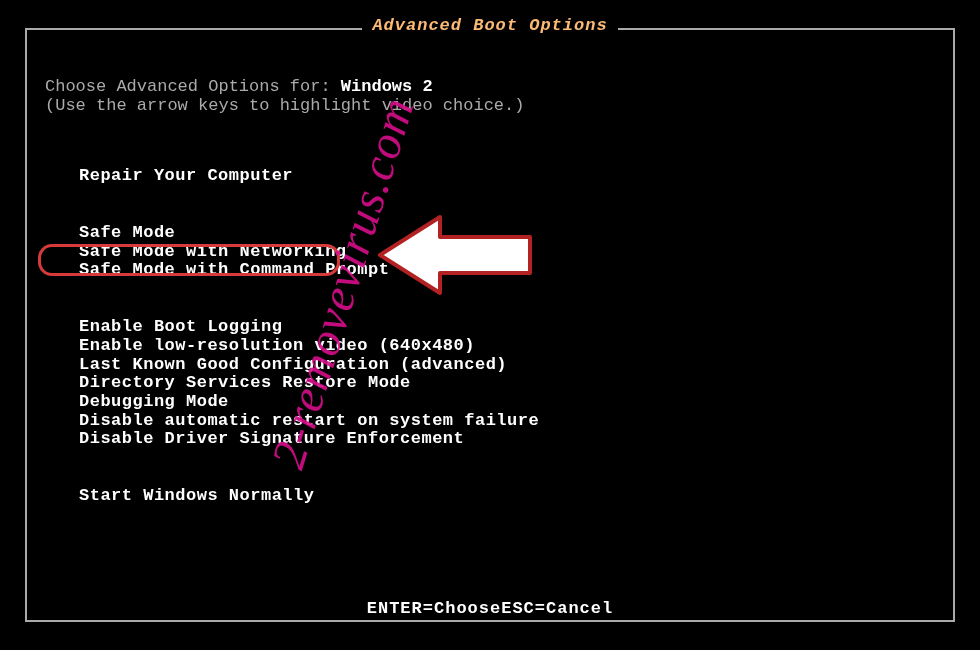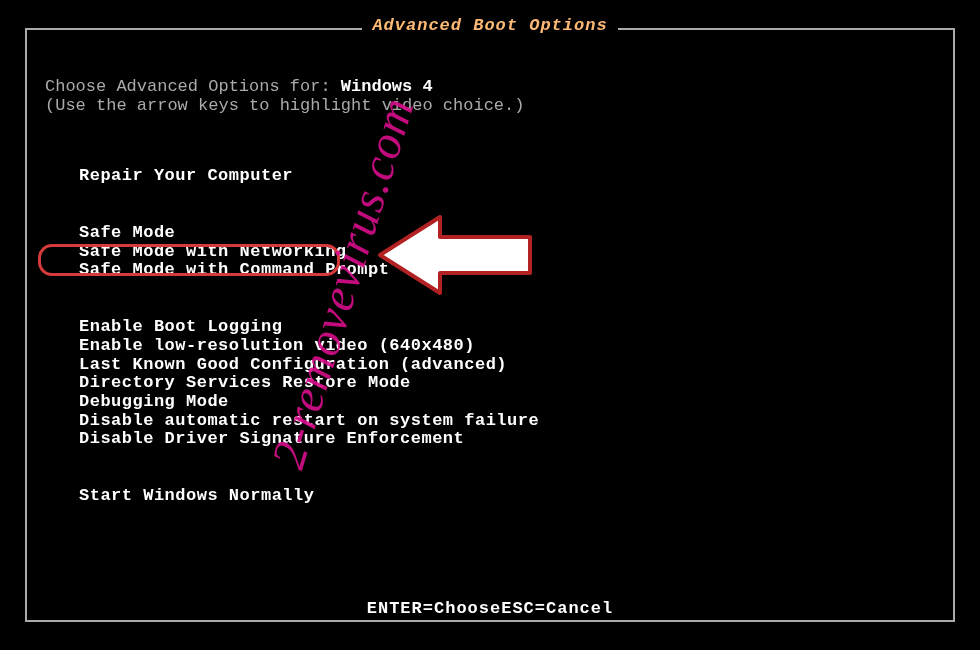--- a/index.html
+++ b/index.html
@@ -104,21 +104,21 @@
 </head>
 <body>
 
 <div class="frame">
   <div class="title-wrap">
     <span class="title">Advanced Boot Options</span>
   </div>
 
   <div class="content">
     <div class="choose-line">
-      <span>Choose Advanced Options for: </span><span class="osname">Windows 4</span>
+      <span>Choose Advanced Options for: </span><span class="osname">Windows 2</span>
     </div>
     <div class="hint">(Use the arrow keys to highlight video choice.)</div>
 
     <div class="menu">
       <div><span class="menu-item">Repair Your Computer</span></div>
 
       <div class="group-gap"></div>
       <div><span class="menu-item">Safe Mode</span></div>
       <div><span class="menu-item">Safe Mode with Networking</span></div>
       <div><span class="menu-item">Safe Mode with Command Prompt</span></div>

